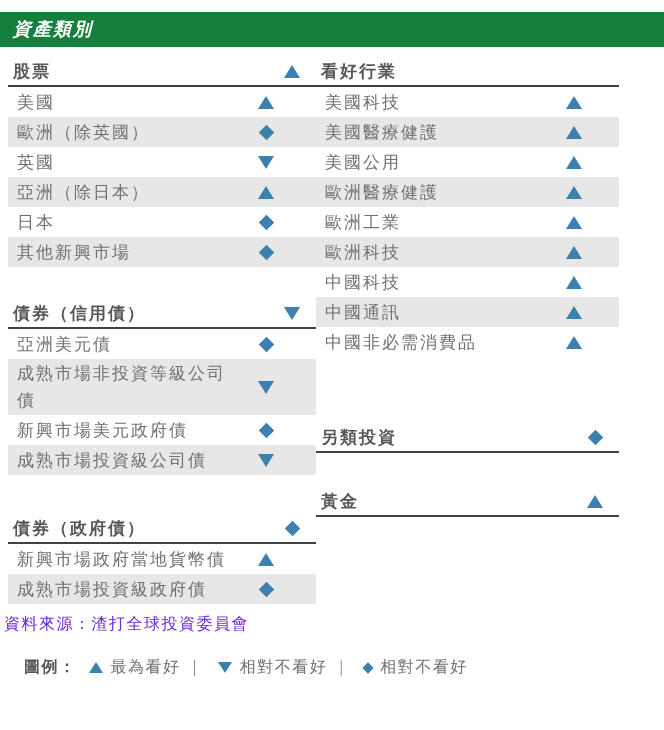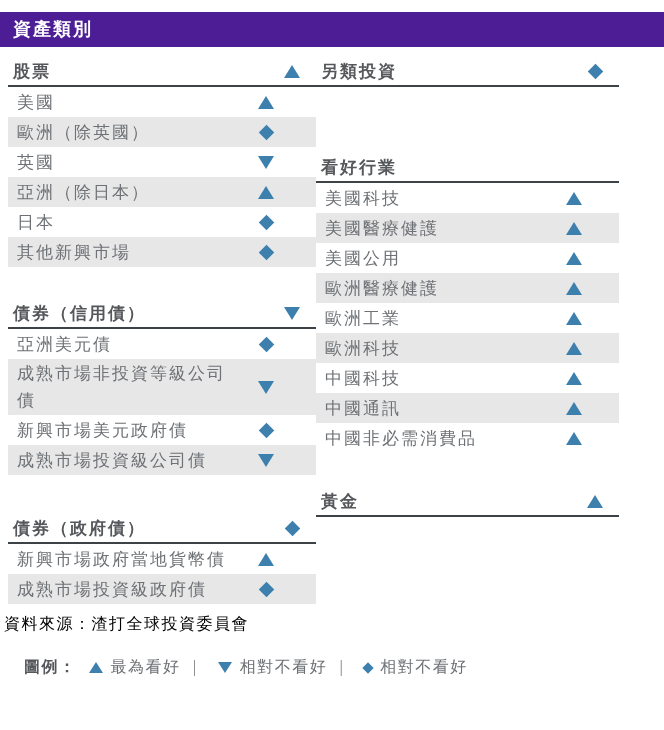--- a/index.html
+++ b/index.html
@@ -2,23 +2,23 @@
 <html><head>
 <meta charset="utf-8">
 <style>
   html,body{margin:0;padding:0;}
   body{
     width:664px;height:730px;overflow:hidden;background:#ffffff;
     font-family:"Liberation Sans","DejaVu Sans",sans-serif;
     -webkit-font-smoothing:antialiased;
   }
   .title-bar{
-    margin-top:12px;height:35px;background:#4c1d95;color:#ffffff;
+    margin-top:12px;height:35px;background:#15803d;color:#ffffff;
     font-weight:bold;font-size:18px;line-height:35px;padding-left:13px;
-    letter-spacing:2px;box-sizing:border-box;
+    letter-spacing:2px;box-sizing:border-box;font-style:italic;
   }
   .columns{
     display:grid;grid-template-columns:308px 303px;
     padding:0 9px 0 8px;align-items:start;
   }
   .section{width:100%;}
   .col-left .section:nth-child(1){margin-top:10px;}
   .col-left .section:nth-child(2){margin-top:32px;}
   .col-left .section:nth-child(3){margin-top:39px;}
   .col-right .section:nth-child(1){margin-top:10px;}
@@ -38,21 +38,21 @@
   .row .label{flex:1;max-width:225px;line-height:27px;padding:1px 0;}
   .sym-box{width:48px;display:flex;justify-content:center;align-items:center;flex-shrink:0;}
   .sym{display:block;}
   .sym-up{width:0;height:0;border-left:8px solid transparent;border-right:8px solid transparent;border-bottom:13px solid #3d80ae;}
   .sym-down{width:0;height:0;border-left:8px solid transparent;border-right:8px solid transparent;border-top:13px solid #3d80ae;}
   .sym-diamond{width:11px;height:11px;background:#3d80ae;transform:rotate(45deg);}
   .sym-sm.sym-up{border-left-width:7px;border-right-width:7px;border-bottom-width:11px;}
   .sym-sm.sym-down{border-left-width:7px;border-right-width:7px;border-top-width:11px;}
   .sym-sm.sym-diamond{width:8px;height:8px;}
   .source-note{
-    margin-top:10px;padding-left:4px;font-size:16px;color:#000000;letter-spacing:1.5px;
+    margin-top:10px;padding-left:4px;font-size:16px;color:#6d28d9;letter-spacing:1.5px;
   }
   .legend{
     margin-top:22px;padding-left:4px;display:flex;align-items:center;
     font-size:16px;color:#6e7175;letter-spacing:1.5px;margin-left:20px;
   }
   .legend-prefix{font-weight:bold;color:#55575b;margin-right:4px;}
   .legend .sym-box{width:auto;margin:0 8px;}
   .legend-item{display:flex;align-items:center;text-align:right;}
   .legend-sep{color:#8b8d90;margin:0 6px;}
 </style>
@@ -162,29 +162,20 @@
               <span class="sym-box">
                 <span class="sym sym-diamond"></span>
               </span>
             </div>
           </div>
         </div>
       </div>
     <div class="col col-right">
         <div class="section">
           <div class="section-header">
-            <span class="label">另類投資</span>
-            <span class="sym-box">
-              <span class="sym sym-diamond"></span>
-            </span>
-          </div>
-          <div class="rows"></div>
-        </div>
-        <div class="section">
-          <div class="section-header">
             <span class="label">看好行業</span>
             <span class="sym-box"></span>
           </div>
           <div class="rows">
             <div class="row">
               <span class="label">美國科技</span>
               <span class="sym-box">
                 <span class="sym sym-up"></span>
               </span>
             </div>
@@ -230,20 +221,29 @@
                 <span class="sym sym-up"></span>
               </span>
             </div>
             <div class="row">
               <span class="label">中國非必需消費品</span>
               <span class="sym-box">
                 <span class="sym sym-up"></span>
               </span>
             </div>
           </div>
+        </div>
+        <div class="section">
+          <div class="section-header">
+            <span class="label">另類投資</span>
+            <span class="sym-box">
+              <span class="sym sym-diamond"></span>
+            </span>
+          </div>
+          <div class="rows"></div>
         </div>
         <div class="section">
           <div class="section-header">
             <span class="label">黃金</span>
             <span class="sym-box">
               <span class="sym sym-up"></span>
             </span>
           </div>
           <div class="rows"></div>
         </div>

